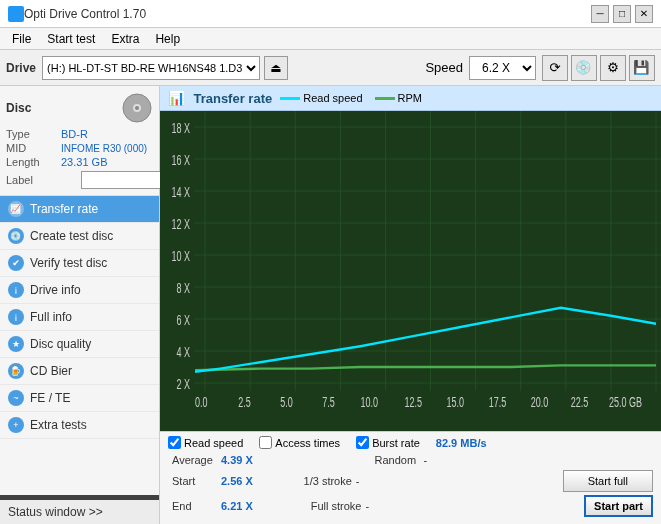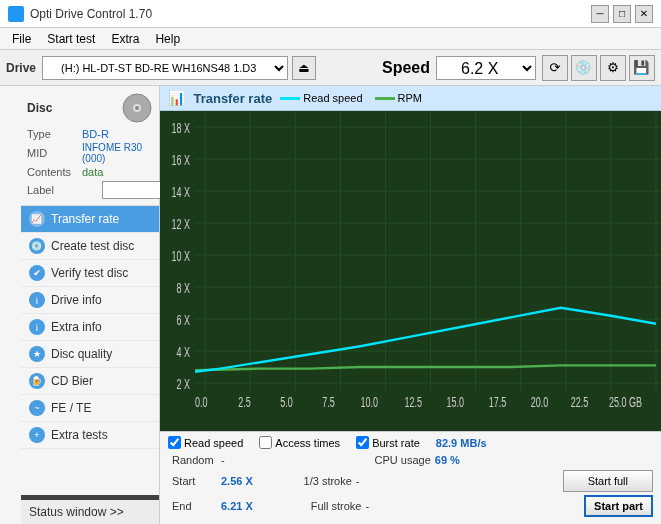--- a/index.html
+++ b/index.html
@@ -1,45 +1,45 @@
 <!DOCTYPE html>
 <html><head>
   <meta charset="utf-8">
   <style>
     * { box-sizing: border-box; margin: 0; padding: 0; }
     body { font-family: 'Segoe UI', Tahoma, Arial, sans-serif; font-size: 12px; background: #f0f0f0; width: 661px; height: 524px; overflow: hidden; }
 
     
     .titlebar { background: #fff; display: flex; align-items: center; justify-content: space-between; padding: 4px 8px; border-bottom: 1px solid #ccc; height: 28px; }
-    .titlebar-left { display: flex; align-items: center; gap: 6px; }
+    .titlebar-left { display: flex; align-items: center; }
     .titlebar-icon { width: 16px; height: 16px; background: #2196f3; border-radius: 2px; display: inline-block; }
     .titlebar-title { font-size: 12px; color: #333; }
     .titlebar-controls { display: flex; gap: 4px; }
     .titlebar-btn { width: 18px; height: 18px; border: 1px solid #999; background: #e0e0e0; display: flex; align-items: center; justify-content: center; font-size: 10px; cursor: pointer; }
 
     
     .menubar { background: #f5f5f5; border-bottom: 1px solid #ccc; display: flex; gap: 0; padding: 2px 4px; height: 22px; align-items: center; }
     .menubar-item { padding: 2px 8px; font-size: 12px; cursor: pointer; }
 
     
     .toolbar { background: #f0f0f0; border-bottom: 1px solid #ccc; display: flex; align-items: center; padding: 3px 6px; gap: 6px; height: 36px; }
     .toolbar-label { font-size: 12px; font-weight: bold; color: #333; }
     .drive-select { display: flex; align-items: center; gap: 4px; flex: 1; }
-    .drive-dropdown { border: 1px solid #999; background: #fff; padding: 2px 14px; font-size: 11px; height: 24px; min-width: 200px; }
+    .drive-dropdown { border: 1px solid #999; background: #fff; padding: 2px 0; font-size: 11px; height: 24px; min-width: 200px; }
     .eject-btn { width: 24px; height: 24px; border: 1px solid #999; background: #e8e8e8; display: flex; align-items: center; justify-content: center; cursor: pointer; font-size: 12px; }
-    .speed-label { font-size: 16px; font-weight: bold; }
-    .speed-dropdown { border: 1px solid #999; background: #fff; padding: 2px 20px; font-size: 16px; height: 24px; }
+    .speed-label { font-size: 13px; font-weight: normal; }
+    .speed-dropdown { border: 1px solid #999; background: #fff; padding: 2px 8px; font-size: 12px; height: 24px; }
     .toolbar-right-btns { display: flex; gap: 3px; }
     .toolbar-icon-btn { width: 26px; height: 26px; border: 1px solid #999; background: #e8e8e8; display: flex; align-items: center; justify-content: center; cursor: pointer; }
 
     
     .main { display: flex; height: calc(524px - 86px); }
 
     
-    .sidebar { width: 160px; min-width: 160px; background: #f5f5f5; border-right: 1px solid #ccc; display: flex; flex-direction: column; padding-left: 21px; }
+    .sidebar { width: 160px; min-width: 160px; background: #f5f5f5; border-right: 1px solid #ccc; display: flex; flex-direction: column; }
     .disc-info-panel { padding: 6px; border-bottom: 1px solid #ddd; }
     .disc-header { display: flex; align-items: center; justify-content: space-between; margin-bottom: 4px; }
     .disc-title { font-weight: bold; font-size: 12px; color: #333; }
     .disc-icon { width: 32px; height: 32px; }
     .disc-row { display: flex; align-items: center; margin-bottom: 2px; font-size: 11px; }
     .disc-row-label { color: #555; width: 55px; flex-shrink: 0; }
     .disc-row-value { color: #1565c0; font-size: 11px; }
     .disc-row-value.green { color: #2e7d32; }
     .label-row { display: flex; align-items: center; gap: 20px; margin-top: 3px; font-size: 11px; }
     .label-input { border: 1px solid #999; width: 80px; height: 18px; font-size: 11px; padding: 0 2px; }
@@ -143,22 +143,22 @@
       </div>
       <div class="disc-row">
         <span class="disc-row-label">Type</span>
         <span class="disc-row-value">BD-R</span>
       </div>
       <div class="disc-row">
         <span class="disc-row-label">MID</span>
         <span class="disc-row-value" style="font-size:10px;">INFOME R30 (000)</span>
       </div>
       <div class="disc-row">
-        <span class="disc-row-label">Contents</span>
-        <span class="disc-row-value green">data</span>
+        <span class="disc-row-label">Length</span>
+        <span class="disc-row-value">23.31 GB</span>
       </div>
       <div class="label-row">
         <span class="disc-row-label">Label</span>
         <input class="label-input" type="text" style="">
         <button class="label-search-btn">🔍</button>
       </div>
     </div>
 
     <div class="nav-items">
       <div class="nav-item active">
@@ -172,21 +172,21 @@
       <div class="nav-item">
         <span class="nav-item-icon">✔</span>
         <span>Verify test disc</span>
       </div>
       <div class="nav-item">
         <span class="nav-item-icon">ℹ</span>
         <span>Drive info</span>
       </div>
       <div class="nav-item">
         <span class="nav-item-icon">ℹ</span>
-        <span>Extra info</span>
+        <span>Full info</span>
       </div>
       <div class="nav-item">
         <span class="nav-item-icon">★</span>
         <span>Disc quality</span>
       </div>
       <div class="nav-item">
         <span class="nav-item-icon">🍺</span>
         <span>CD Bier</span>
       </div>
       <div class="nav-item">
@@ -287,27 +287,27 @@
         </label>
         <label class="checkbox-item">
           <input type="checkbox" checked="" style="">
           <span>Burst rate</span>
         </label>
         <span class="burst-rate-value">82.9 MB/s</span>
       </div>
 
       <div class="stats-row">
         <div class="stats-cell">
+          <span class="stats-label">Average</span>
+          <span class="stats-value">4.39 X</span>
+        </div>
+        <div class="stats-cell">
           <span class="stats-label">Random</span>
           <span class="stats-value normal">-</span>
         </div>
-        <div class="stats-cell">
-          <span class="stats-label">CPU usage</span>
-          <span class="stats-value">69 %</span>
-        </div>
         <div style="width:80px;"></div>
       </div>
 
       <div class="stats-row">
         <div class="stats-cell">
           <span class="stats-label">Start</span>
           <span class="stats-value">2.56 X</span>
         </div>
         <div class="stats-cell">
           <span class="stats-label">1/3 stroke</span>

